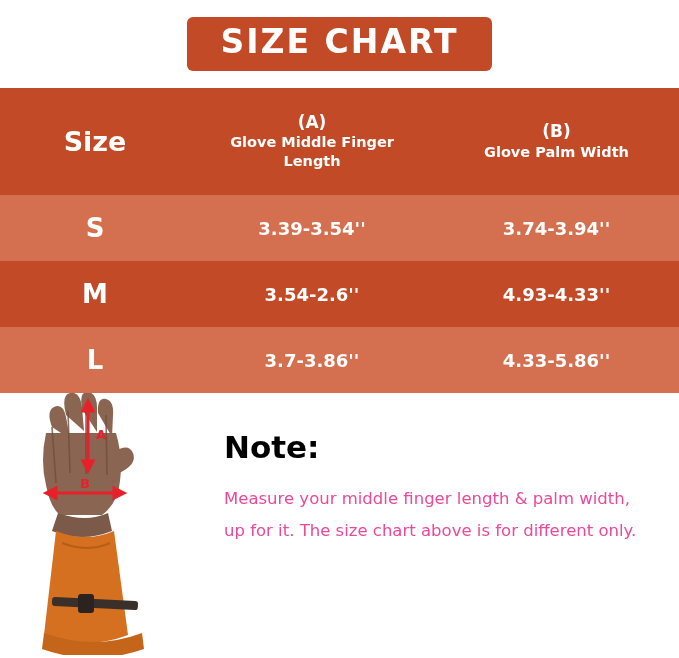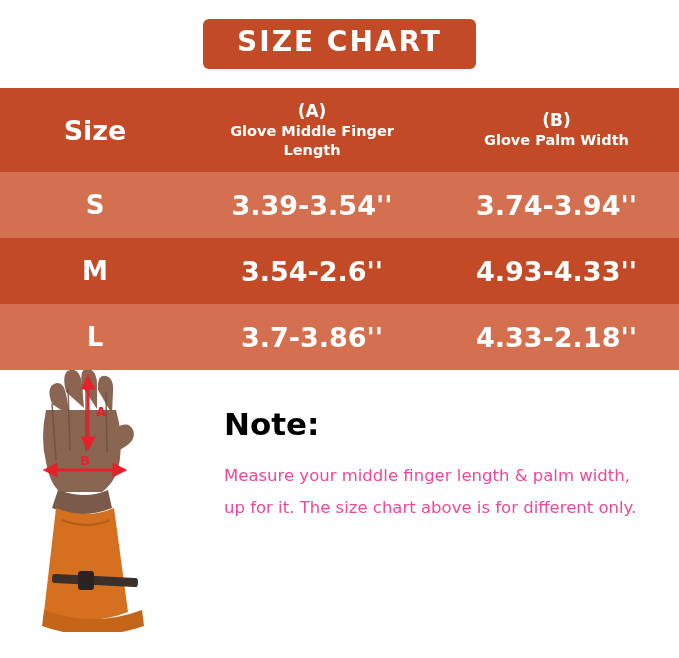--- a/index.html
+++ b/index.html
@@ -24,21 +24,21 @@
   .title-wrap {
     height: 88px;
     display: flex;
     align-items: center;
     justify-content: center;
     background: #ffffff;
   }
   .title-badge {
     background: #c34a26;
     color: #ffffff;
-    font-size: 28px;
+    font-size: 33px;
     font-weight: bold;
     letter-spacing: 2px;
     padding: 8px 34px 12px 34px;
     border-radius: 6px;
     line-height: 1.05;
     font-family: "DejaVu Sans", sans-serif;
   }
 
   
   .table {
@@ -50,21 +50,21 @@
   .table col.c2 { width: 244px; }
   .table col.c3 { width: 245px; }
 
   .table th, .table td {
     text-align: center;
     vertical-align: middle;
     color: #ffffff;
     font-family: "DejaVu Sans", sans-serif;
   }
 
-  .hdr-row { background: #c34a26; height: 84px; }
+  .hdr-row { background: #c34a26; height: 107px; }
   .hdr-size {
     font-size: 27px;
     font-weight: bold;
   }
   .hdr-ab {
     font-size: 17px;
     font-weight: bold;
     line-height: 1.25;
   }
   .hdr-sub {
@@ -75,21 +75,21 @@
   }
 
   .row-light { background: #d4704f; height: 66px; }
   .row-dark  { background: #c34a26; height: 66px; }
 
   .cell-size {
     font-size: 26px;
     font-weight: bold;
   }
   .cell-val {
-    font-size: 27px;
+    font-size: 18px;
     font-weight: bold;
   }
 
   
   .bottom {
     position: relative;
     height: 268px;
     background: #ffffff;
   }
 
@@ -158,21 +158,21 @@
         <td class="cell-val">3.74-3.94''</td>
       </tr>
       <tr class="row-dark">
         <td class="cell-size">M</td>
         <td class="cell-val">3.54-2.6''</td>
         <td class="cell-val">4.93-4.33''</td>
       </tr>
       <tr class="row-light">
         <td class="cell-size">L</td>
         <td class="cell-val">3.7-3.86''</td>
-        <td class="cell-val">4.33-2.18''</td>
+        <td class="cell-val">4.33-5.86''</td>
       </tr>
     </tbody>
   </table>
 
   <div class="bottom">
 
     <svg class="glove" viewBox="0 0 150 262" aria-hidden="true">
 
       <g>
         <path d="M34 34 q-6 -16 2 -20 q9 -4 12 10 l4 22 z" fill="#8a6552"></path>

